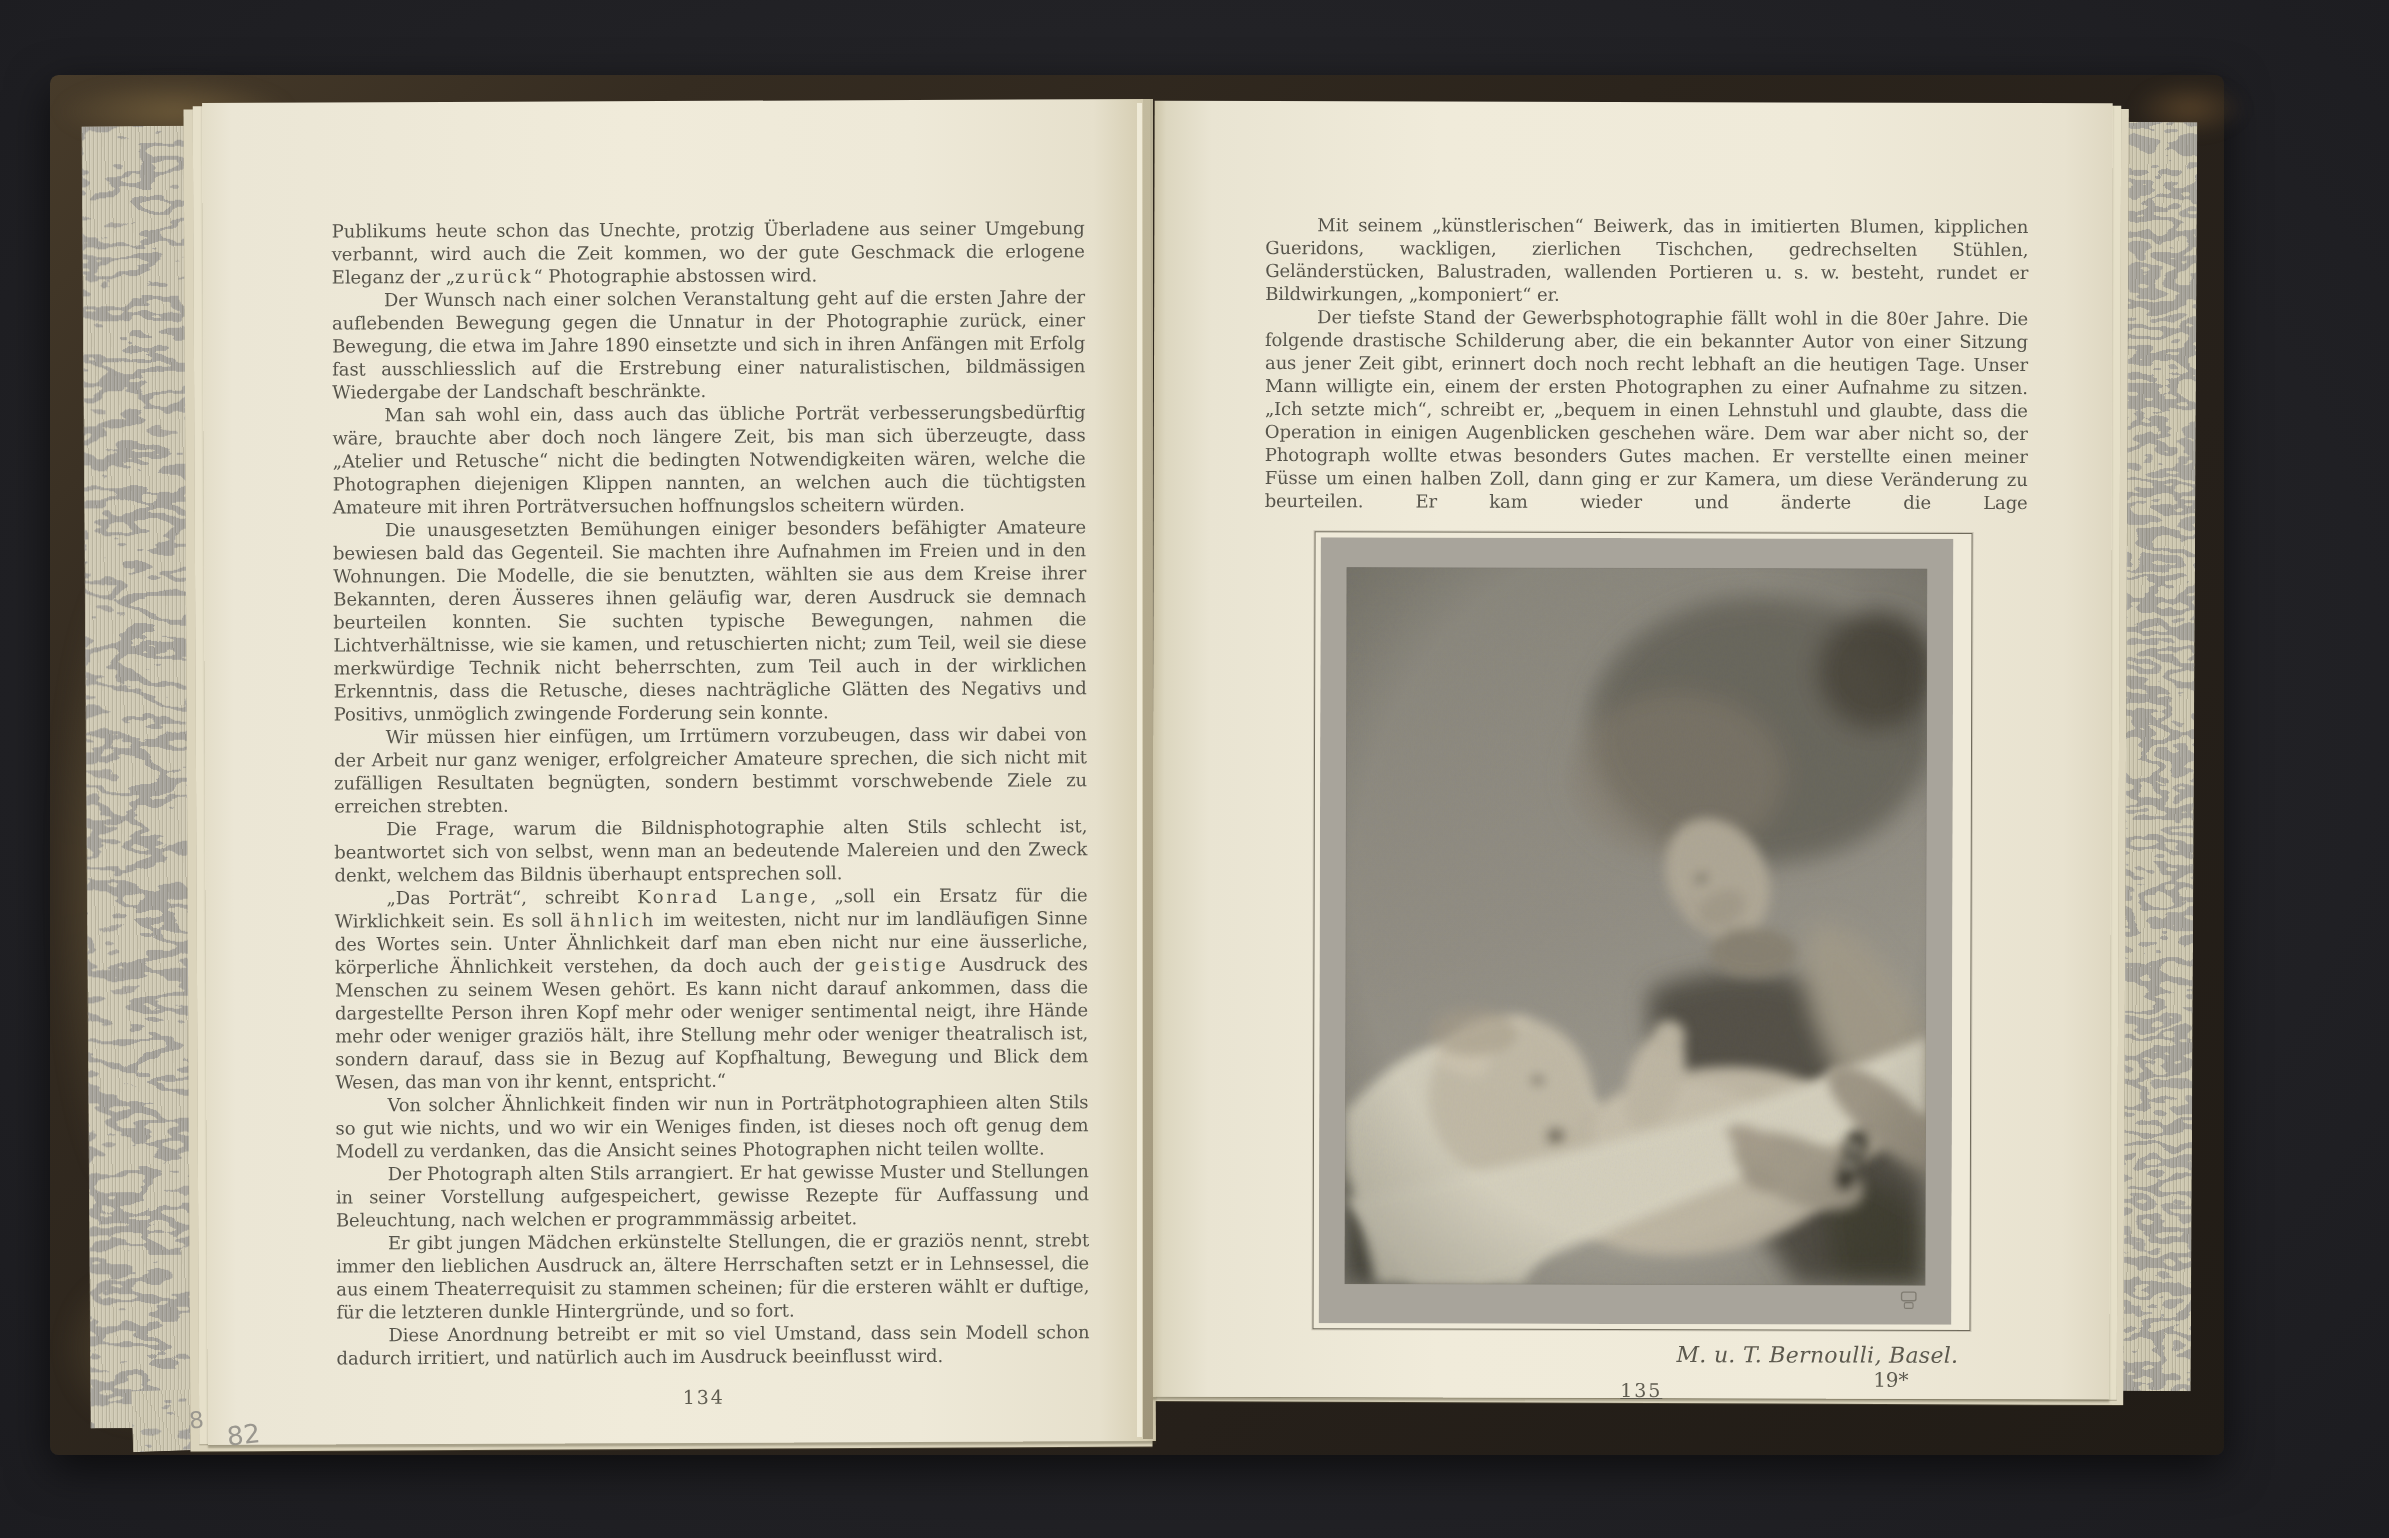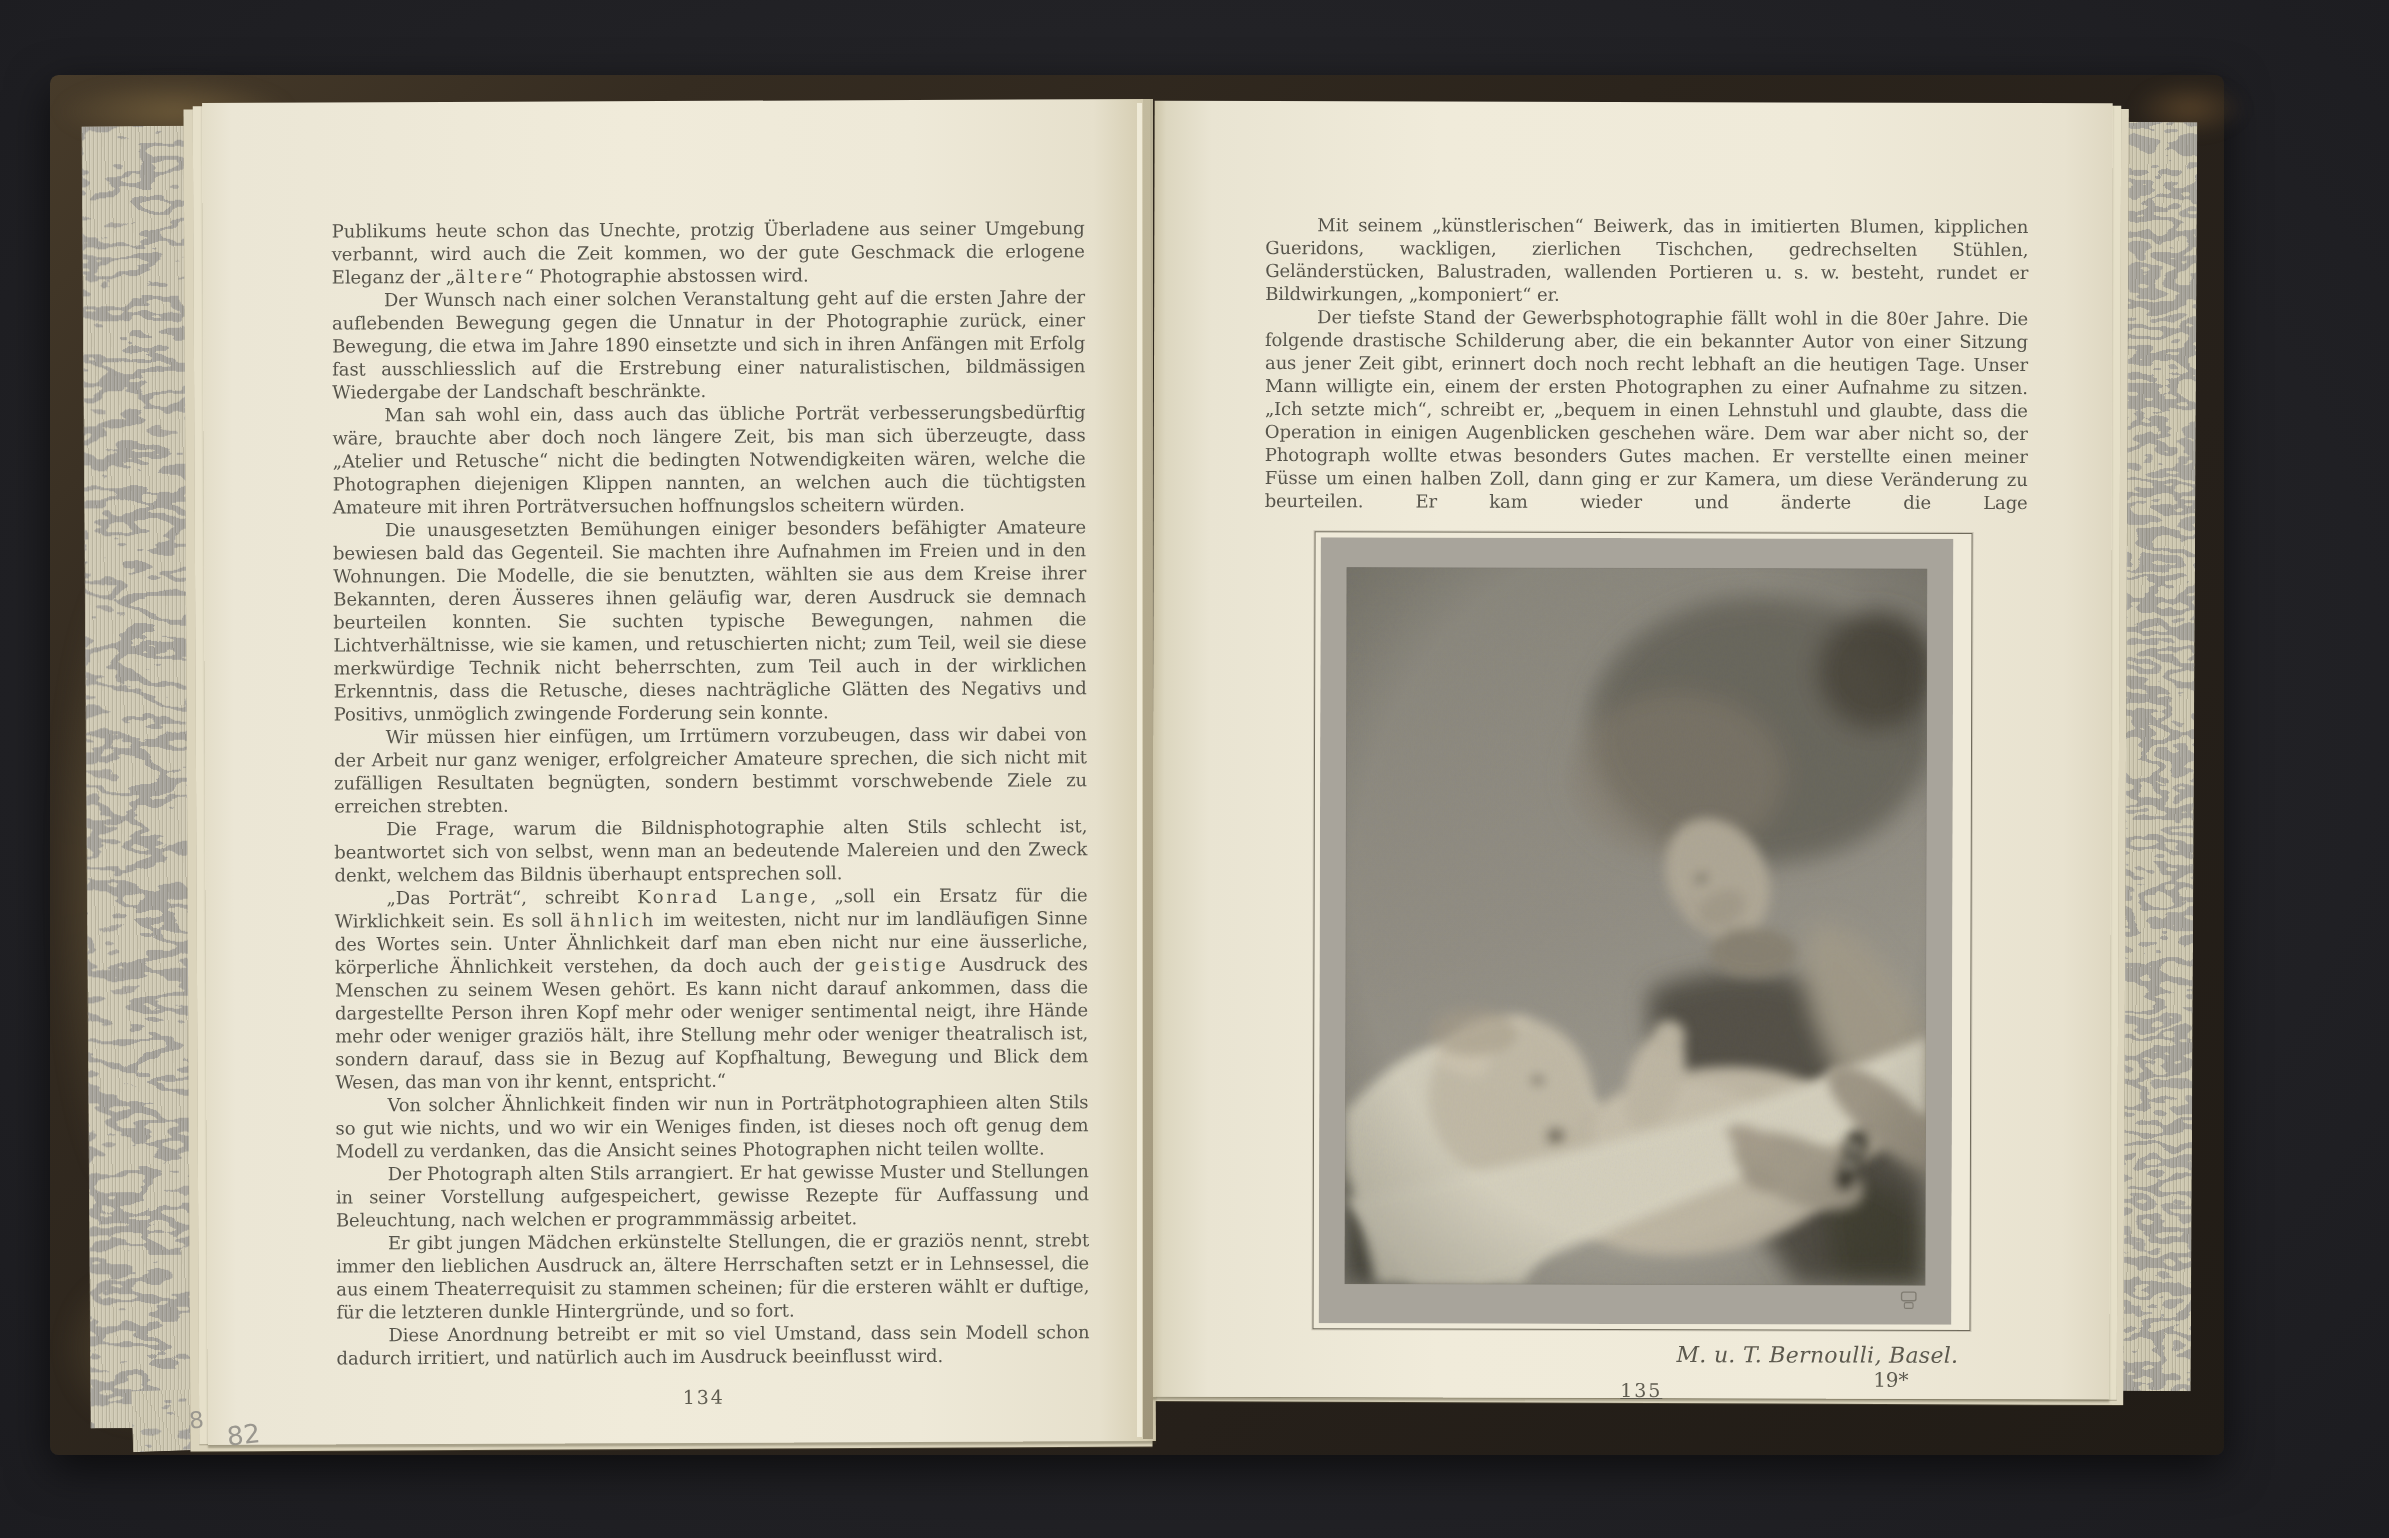--- a/index.html
+++ b/index.html
@@ -120,21 +120,21 @@
   </div>
 
   <div class="sheet stackL1"></div>
   <div class="sheet stackL2"></div>
   <div class="sheet stackR1"></div>
   <div class="sheet stackR2"></div>
   <div class="pencil" style="left:189px;top:1407px;font-size:23px;">8</div>
 
   <div class="sheet pageL">
     <div class="textcol" style="left:129px;top:117px;width:753px;">
-        <p class="para">Publikums heute schon das Unechte, protzig Überladene aus seiner Umgebung verbannt, wird auch die Zeit kommen, wo der gute Geschmack die erlogene Eleganz der „<span class="gesperrt">ältere</span>“ Photographie abstossen wird.</p>
+        <p class="para">Publikums heute schon das Unechte, protzig Überladene aus seiner Umgebung verbannt, wird auch die Zeit kommen, wo der gute Geschmack die erlogene Eleganz der „<span class="gesperrt">zurück</span>“ Photographie abstossen wird.</p>
         <p class="para ind">Der Wunsch nach einer solchen Veranstaltung geht auf die ersten Jahre der auflebenden Bewegung gegen die Unnatur in der Photographie zurück, einer Bewegung, die etwa im Jahre 1890 einsetzte und sich in ihren Anfängen mit Erfolg fast ausschliesslich auf die Erstrebung einer naturalistischen, bildmässigen Wiedergabe der Landschaft beschränkte.</p>
         <p class="para ind">Man sah wohl ein, dass auch das übliche Porträt verbesserungsbedürftig wäre, brauchte aber doch noch längere Zeit, bis man sich überzeugte, dass „Atelier und Retusche“ nicht die bedingten Notwendigkeiten wären, welche die Photographen diejenigen Klippen nannten, an welchen auch die tüchtigsten Amateure mit ihren Porträtversuchen hoffnungslos scheitern würden.</p>
         <p class="para ind">Die unausgesetzten Bemühungen einiger besonders befähigter Amateure bewiesen bald das Gegenteil.  Sie machten ihre Aufnahmen im Freien und in den Wohnungen. Die Modelle, die sie benutzten, wählten sie aus dem Kreise ihrer Bekannten, deren Äusseres ihnen geläufig war, deren Ausdruck sie demnach beurteilen konnten.  Sie suchten typische Bewegungen, nahmen die Lichtverhältnisse, wie sie kamen, und retuschierten nicht; zum Teil, weil sie diese merkwürdige Technik nicht beherrschten, zum Teil auch in der wirklichen Erkenntnis, dass die Retusche, dieses nachträgliche Glätten des Negativs und Positivs, unmöglich zwingende Forderung sein konnte.</p>
         <p class="para ind">Wir müssen hier einfügen, um Irrtümern vorzubeugen, dass wir dabei von der Arbeit nur ganz weniger, erfolgreicher Amateure sprechen, die sich nicht mit zufälligen Resultaten begnügten, sondern bestimmt vorschwebende Ziele zu erreichen strebten.</p>
         <p class="para ind">Die Frage, warum die Bildnisphotographie alten Stils schlecht ist, beantwortet sich von selbst, wenn man an bedeutende Malereien und den Zweck denkt, welchem das Bildnis überhaupt entsprechen soll.</p>
         <p class="para ind">„Das Porträt“, schreibt <span class="gesperrt">Konrad Lange</span>, „soll ein Ersatz für die Wirklichkeit sein.  Es soll <span class="gesperrt">ähnlich</span> im weitesten, nicht nur im landläufigen Sinne des Wortes sein. Unter Ähnlichkeit darf man eben nicht nur eine äusserliche, körperliche Ähnlichkeit verstehen, da doch auch der <span class="gesperrt">geistige</span> Ausdruck des Menschen zu seinem Wesen gehört. Es kann nicht darauf ankommen, dass die dargestellte Person ihren Kopf mehr oder weniger sentimental neigt, ihre Hände mehr oder weniger graziös hält, ihre Stellung mehr oder weniger theatralisch ist, sondern darauf, dass sie in Bezug auf Kopfhaltung, Bewegung und Blick dem Wesen, das man von ihr kennt, entspricht.“</p>
         <p class="para ind">Von solcher Ähnlichkeit finden wir nun in Porträtphotographieen alten Stils so gut wie nichts, und wo wir ein Weniges finden, ist dieses noch oft genug dem Modell zu verdanken, das die Ansicht seines Photographen nicht teilen wollte.</p>
         <p class="para ind">Der Photograph alten Stils arrangiert.  Er hat gewisse Muster und Stellungen in seiner Vorstellung aufgespeichert, gewisse Rezepte für Auffassung und Beleuchtung, nach welchen er programmmässig arbeitet.</p>
         <p class="para ind">Er gibt jungen Mädchen erkünstelte Stellungen, die er graziös nennt, strebt immer den lieblichen Ausdruck an, ältere Herrschaften setzt er in Lehnsessel, die aus einem Theaterrequisit zu stammen scheinen; für die ersteren wählt er duftige, für die letzteren dunkle Hintergründe, und so fort.</p>
         <p class="para ind">Diese Anordnung betreibt er mit so viel Umstand, dass sein Modell schon dadurch irritiert, und natürlich auch im Ausdruck beeinflusst wird.</p>

